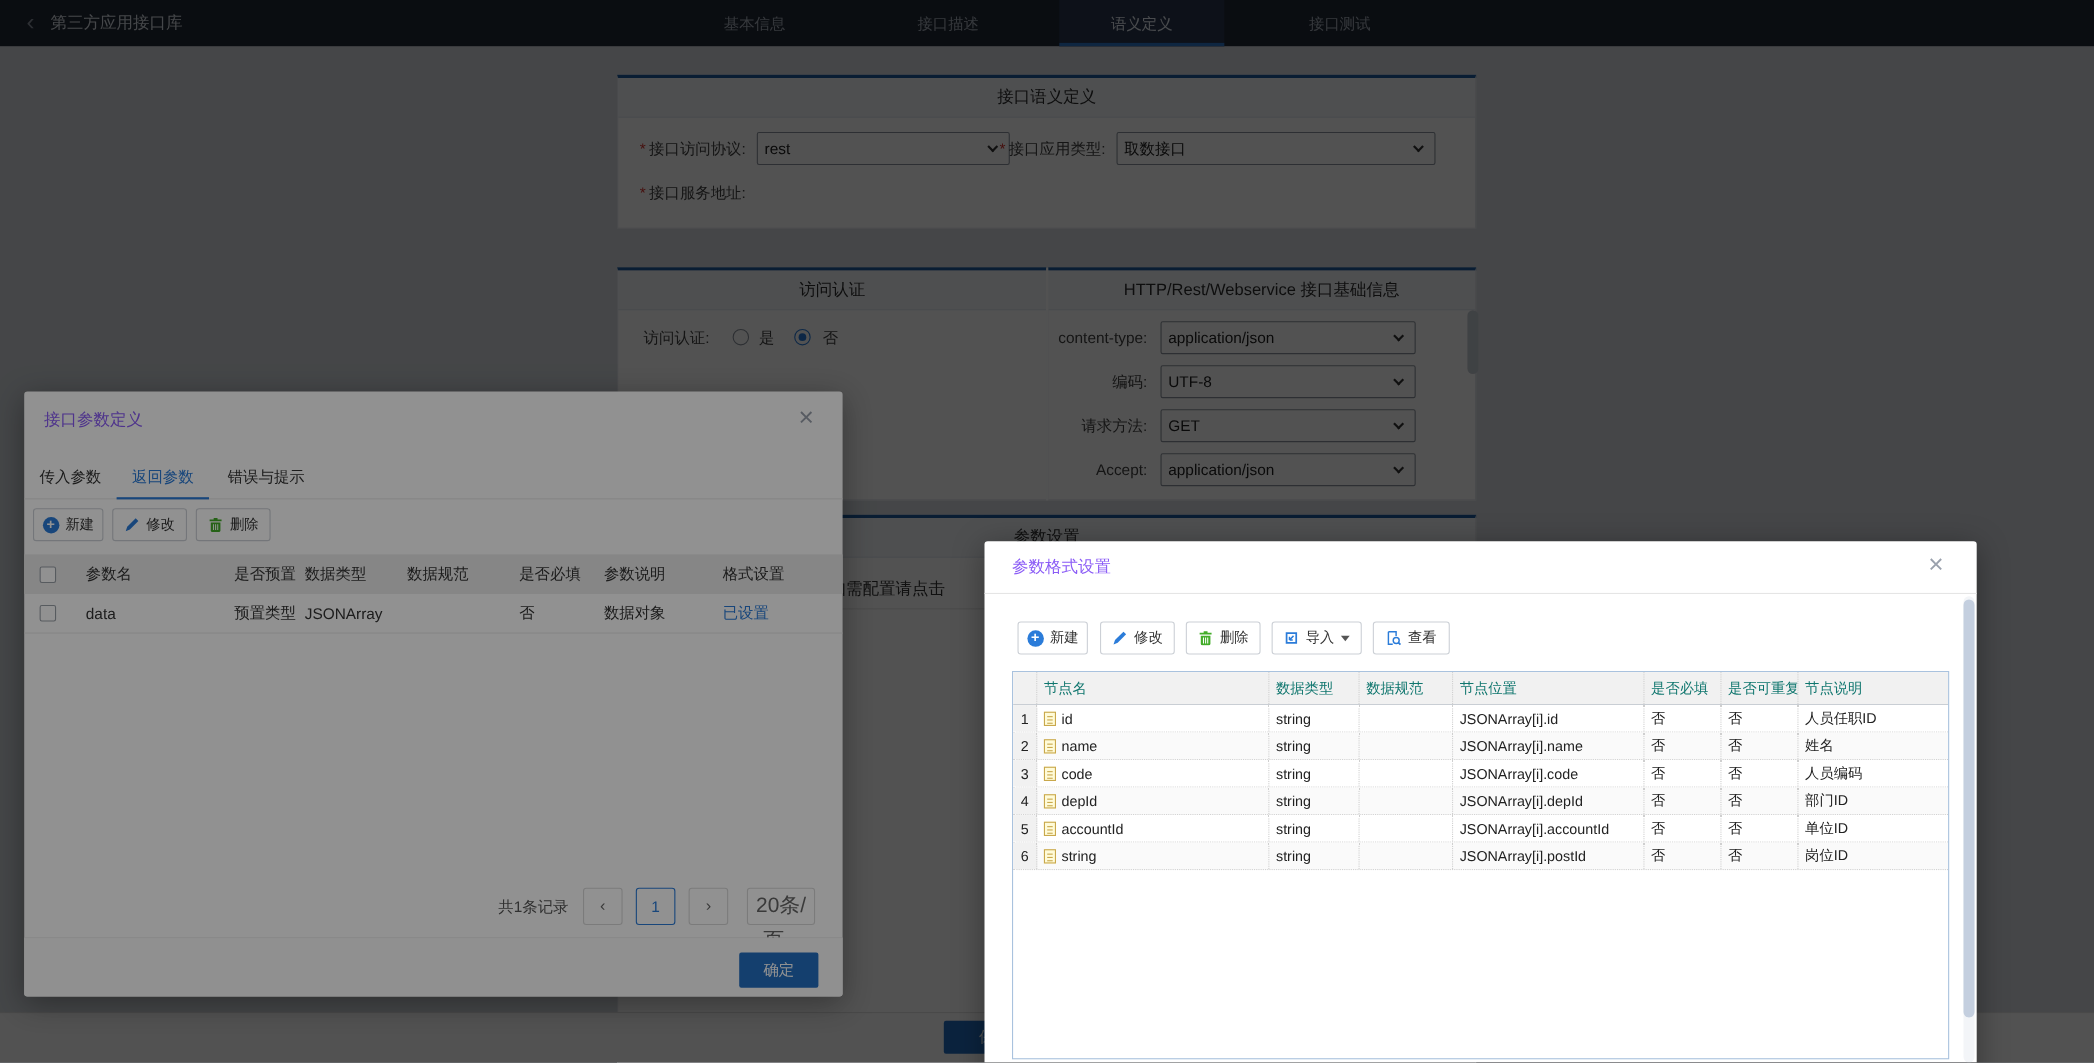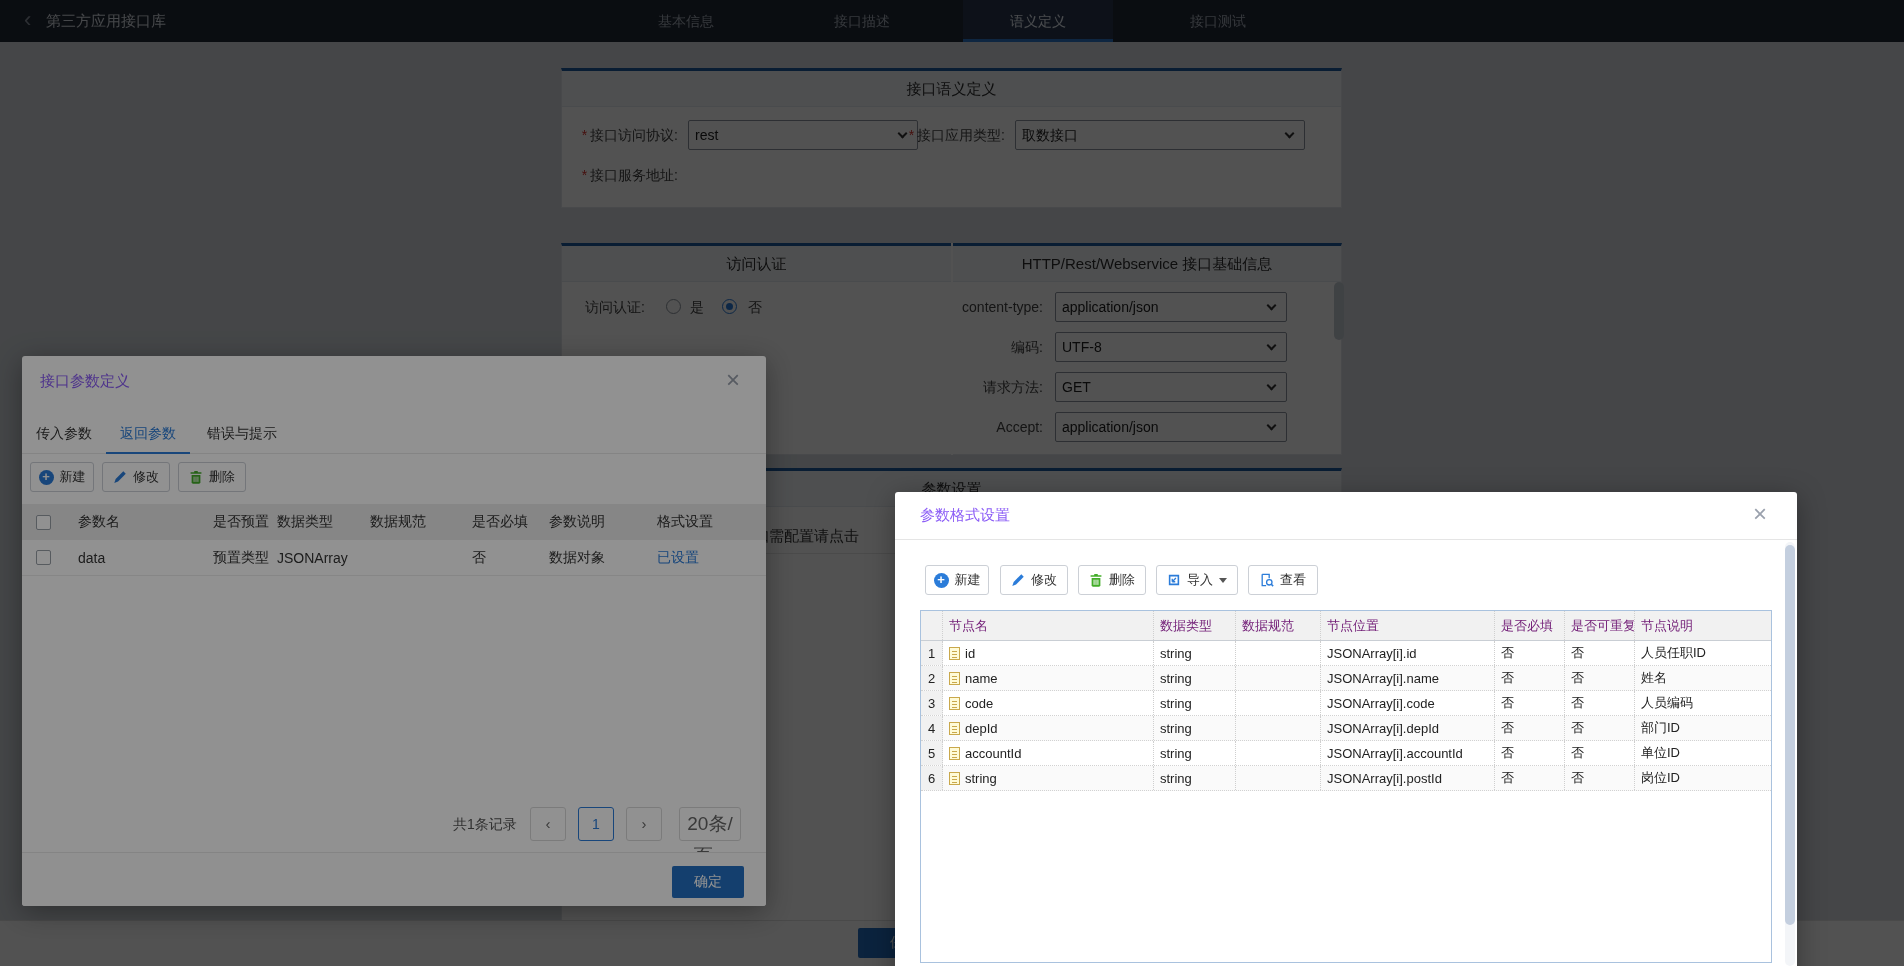--- a/index.html
+++ b/index.html
@@ -76,21 +76,21 @@
   .pg-box.cur { border-color:#2b7cd9; color:#2b7cd9; font-size:14px; }
   .lm-footer { position:absolute; left:0; top:496px; width:744px; height:54px; border-top:1px solid #e8e8e8; background:#fdfdfd; border-radius:0 0 3px 3px; }
 
   
   .modal-right { left:895px; top:492px; width:902px; height:520px; z-index:40; }
   .rm-hd-line { position:absolute; left:0; top:47px; width:902px; height:1px; background:#e5e5e5; }
   .rm-scroll-track { position:absolute; right:2px; top:50px; width:10px; height:424px; background:#f3f5f8; border-radius:5px; }
   .rm-scroll-thumb { position:absolute; right:2px; top:53px; width:10px; height:380px; background:#c4cfdf; border-radius:5px; }
 
   .grid { position:absolute; left:25px; top:118px; width:852px; height:353px; border:1px solid #a9c2de; background:#fff; overflow:hidden; }
-  .g-head { display:flex; height:30px; background:#f1f1f1; border-bottom:1px solid #c9ced4; font-size:13px; color:#701a75; align-items:center;text-align:right; }
+  .g-head { display:flex; height:30px; background:#f1f1f1; border-bottom:1px solid #c9ced4; font-size:13px; color:#0f766e; align-items:center;text-align:right; }
   .g-row { display:flex; height:25px; border-bottom:1px dotted #d2d2d2; font-size:13px; color:#222; align-items:center; background:#fff; }
   .g-row.alt { background:#fafafa; }
   .gc { height:100%; display:flex; align-items:center; border-right:1px dotted #cfcfcf; padding-left:6px; overflow:hidden; white-space:nowrap; }
   .gc-num  { width:22px; background:#f1f1f1; justify-content:center; padding-left:0; }
   .gc-name { width:211px; gap:5px; }
   .gc-type { width:82px; } .gc-spec { width:85px; }
   .gc-pos  { width:174px; } .gc-req { width:70px; } .gc-rep { width:70px; }
   .gc-desc { flex:1; border-right:none; }
   .g-head .gc-num { background:transparent; }
   .doc { display:inline-block; width:11px; height:13px; background:#fffbd8; border:1px solid #c9a84c; position:relative; flex:none; }

